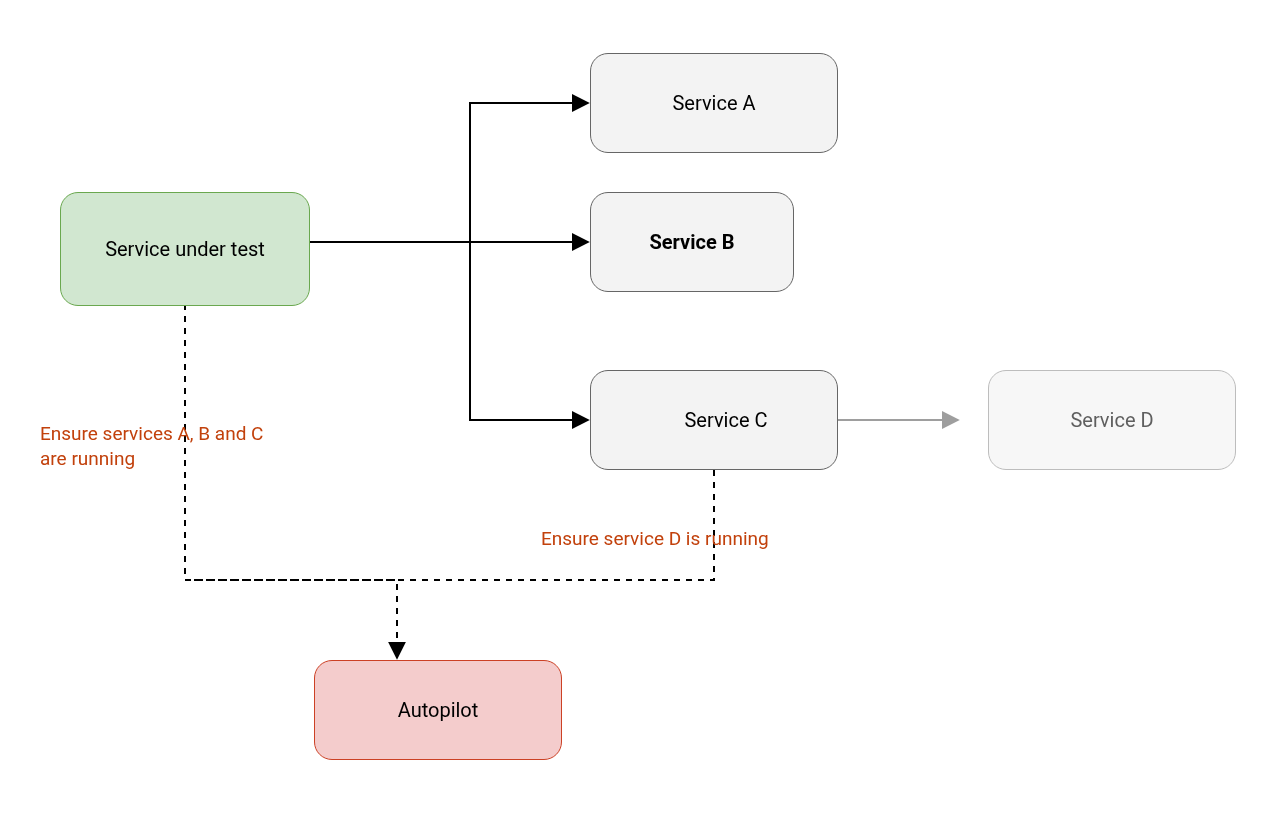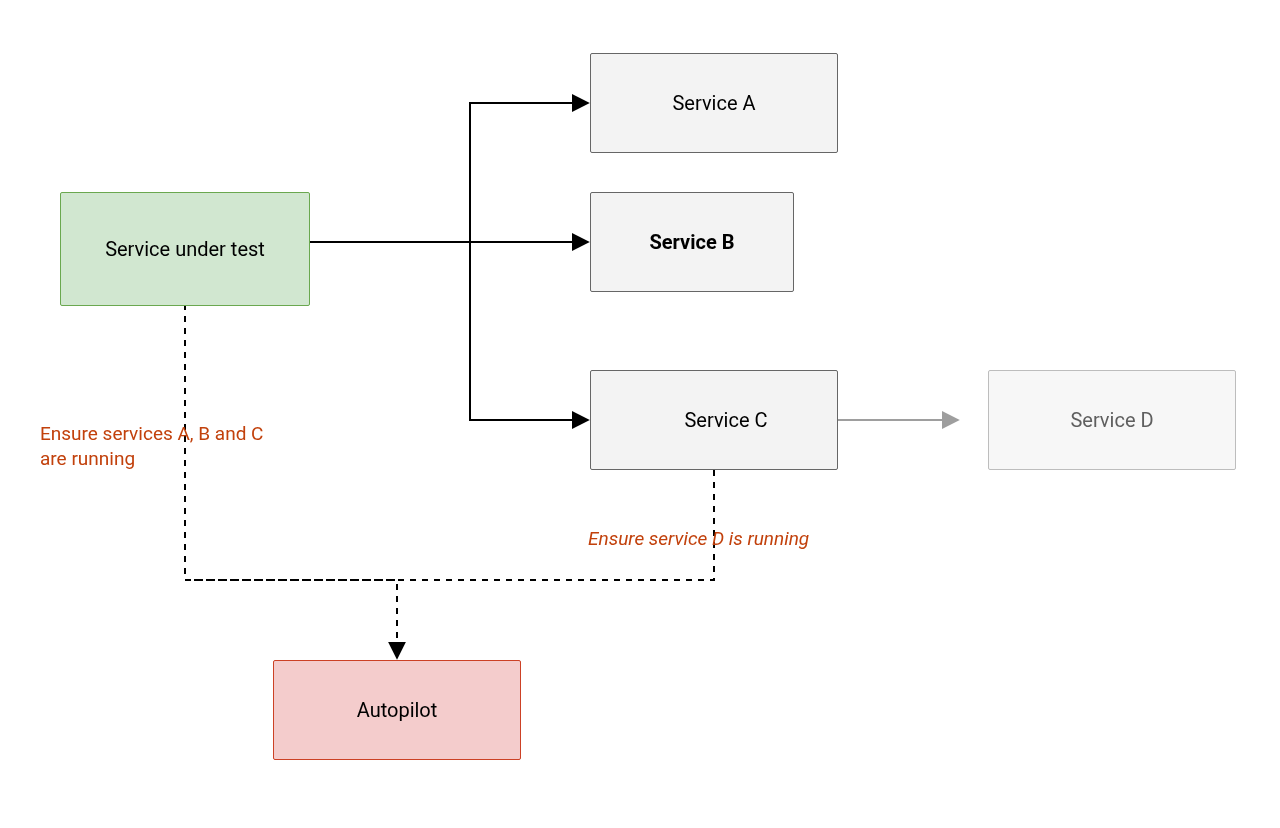--- a/index.html
+++ b/index.html
@@ -10,21 +10,21 @@
     background: #ffffff;
     font-family: -apple-system, BlinkMacSystemFont, "Segoe UI", Roboto, Helvetica, Arial, sans-serif;
   }
   .canvas {
     position: relative;
     width: 1280px;
     height: 828px;
   }
   .box {
     position: absolute;
-    border-radius: 2px;
+    border-radius: 18px;
     border: 1px solid;
     display: flex;
     align-items: center;
     justify-content: center;
     text-align: center;
     font-size: 20px;
     color: #000;
     box-sizing: border-box;
     padding: 4px 8px;
   }
@@ -37,20 +37,21 @@
     border-color: #666666;
   }
   .lightgray {
     background: #f7f7f7;
     border-color: #bdbdbd;
     color: #5f5f5f;
   }
   .pink {
     background: #f4cccc;
     border-color: #cc4125;
+    margin-left: 41px;
   }
   .label {
     position: absolute;
     font-size: 19px;
     color: #c2410c;
     text-align: left;
     line-height: 1.35;
     white-space: pre-line;
   }
   svg.edges {
@@ -114,17 +115,17 @@
 
   <div class="box pink" style="left:273px; top:660px; width:248px; height:100px;">
     <span>Autopilot</span>
   </div>
 
   <div class="label" style="left:40px; top:395px; width:300px;">
     <span>Ensure services A, B and C
 are running</span>
   </div>
 
-  <div class="label" style="left:588px; top:500px; width:320px;font-style:italic;">
+  <div class="label" style="left:541px; top:500px; width:320px;">
     <span>Ensure service D is running</span>
   </div>
 
 </div>
 
 </body></html>

